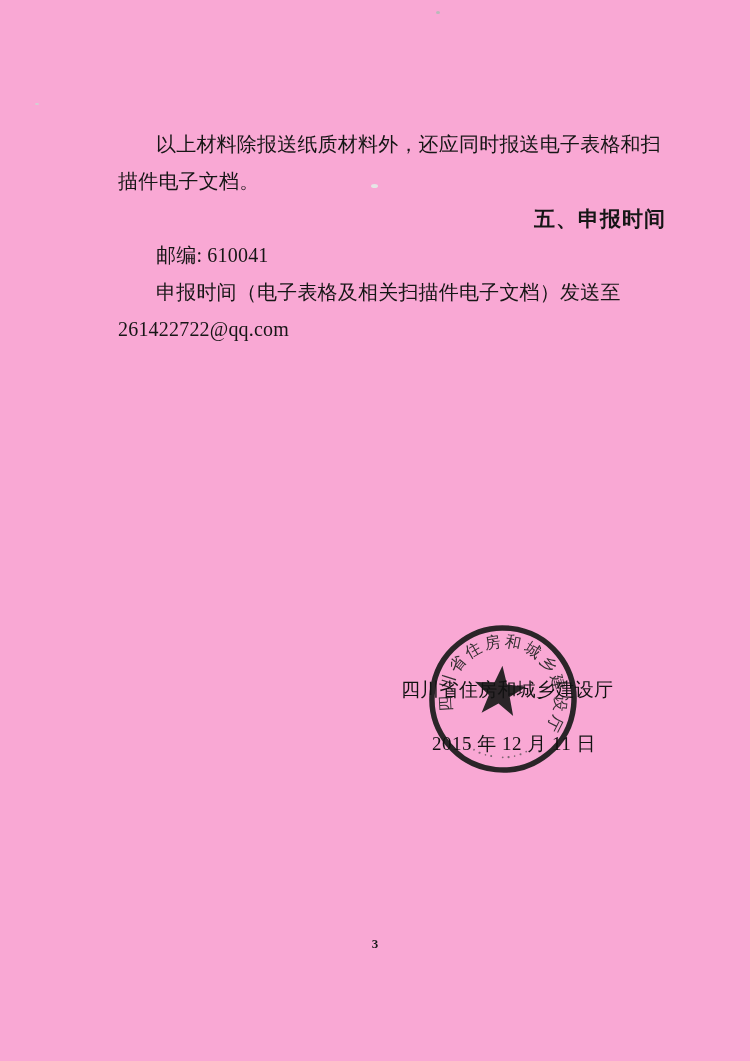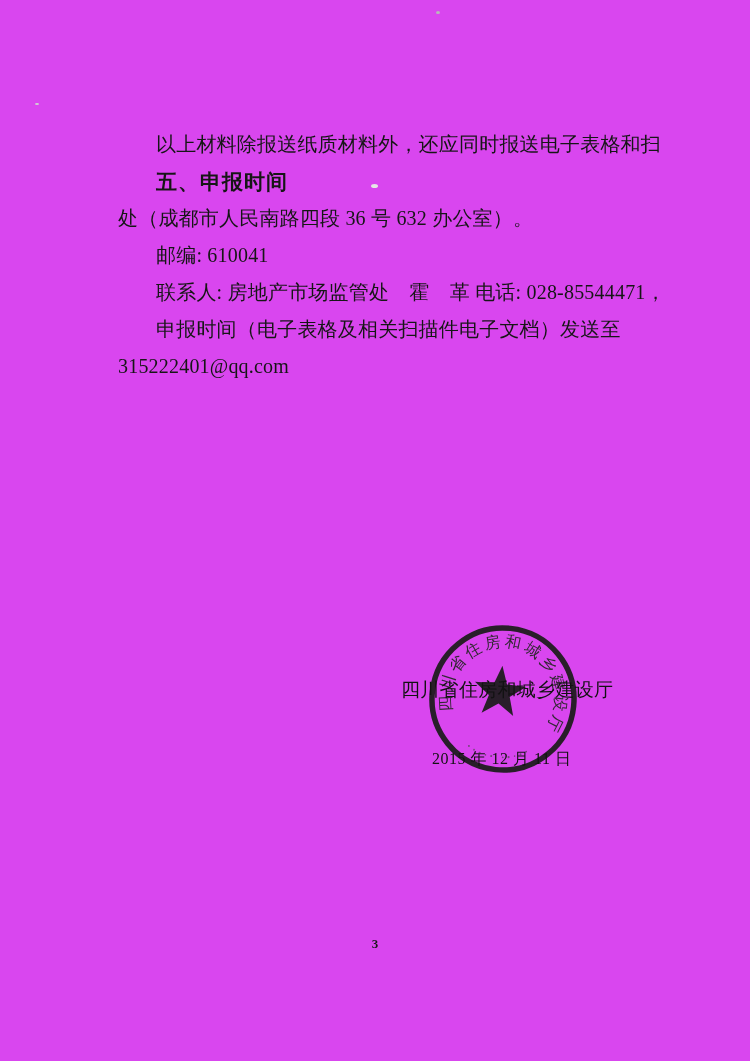--- a/index.html
+++ b/index.html
@@ -1,56 +1,57 @@
 <!DOCTYPE html>
 <html><head>
 <meta charset="utf-8">
 <style>
   html,body{margin:0;padding:0;background:#9a9a9a;}
   .page{
     position:relative;
     width:750px;height:1061px;
     margin:0 auto;
-    background:#d946ef;
+    background:#f9a8d4;
     overflow:hidden;
     font-family:"Liberation Serif","DejaVu Serif",serif;
     color:#161616;
   }
   .body-text{
     position:absolute;left:118px;top:126px;width:548px;
   }
   .line{
     font-size:20px;line-height:37px;
     white-space:pre;
     letter-spacing:0.2px;
   }
   .indent{padding-left:38px;}
   .heading{
     font-family:"Liberation Sans","DejaVu Sans",sans-serif;
     font-weight:bold;font-size:21px;
     letter-spacing:1px;
+    text-align:right;
   }
   .seal-svg{
     position:absolute;left:421px;top:617px;
     width:164px;height:164px;
     opacity:0.93;
   }
   .seal-ring-text{
     font-family:"Liberation Sans","DejaVu Sans",sans-serif;
     font-size:16px;letter-spacing:3px;
     fill:#262626;
   }
   .sig-issuer{
     position:absolute;left:401px;top:677px;
     font-size:19px;letter-spacing:0.3px;white-space:pre;
     color:#121212;
   }
   .sig-date{
-    position:absolute;left:432px;top:749px;
-    font-size:16px;letter-spacing:0.5px;white-space:pre;
+    position:absolute;left:432px;top:731px;
+    font-size:19px;letter-spacing:0.5px;white-space:pre;
     color:#121212;
   }
   .page-number{
     position:absolute;left:0;top:936px;width:750px;
     text-align:center;
     font-size:13px;font-weight:bold;
     color:#1a1a1a;
   }
   .speck{position:absolute;border-radius:50%;}
   .speck-1{left:436px;top:11px;width:4px;height:3px;background:#b9b9b9;}
@@ -61,26 +62,25 @@
 <body>
 
 <div class="page">
 
   <div class="speck speck-1"></div>
   <div class="speck speck-2"></div>
   <div class="speck speck-3"></div>
 
   <div class="body-text">
     <div class="line indent">以上材料除报送纸质材料外，还应同时报送电子表格和扫</div>
+    <div class="line">描件电子文档。</div>
     <div class="line indent heading">五、申报时间</div>
-    <div class="line">处（成都市人民南路四段 36 号 632 办公室）。</div>
     <div class="line indent">邮编: 610041</div>
-    <div class="line indent">联系人: 房地产市场监管处　霍　革 电话: 028-85544471，</div>
     <div class="line indent">申报时间（电子表格及相关扫描件电子文档）发送至</div>
-    <div class="line">315222401@qq.com</div>
+    <div class="line">261422722@qq.com</div>
   </div>
 
   <svg class="seal-svg" viewBox="0 0 164 164" xmlns="http://www.w3.org/2000/svg">
     <g transform="rotate(6 82 82)">
 
       <circle cx="82" cy="82" r="71" fill="none" stroke="#1c1c1c" stroke-width="5.5"></circle>
       <circle cx="81" cy="83" r="71" fill="none" stroke="#1c1c1c" stroke-width="1.5" opacity="0.45"></circle>
 
       <polygon points="78,49 84.47,67.10 103.68,67.66 88.46,79.40 93.87,97.84 78,87 62.13,97.84 67.54,79.40 52.32,67.66 71.53,67.10" fill="#1c1c1c"></polygon>
 

